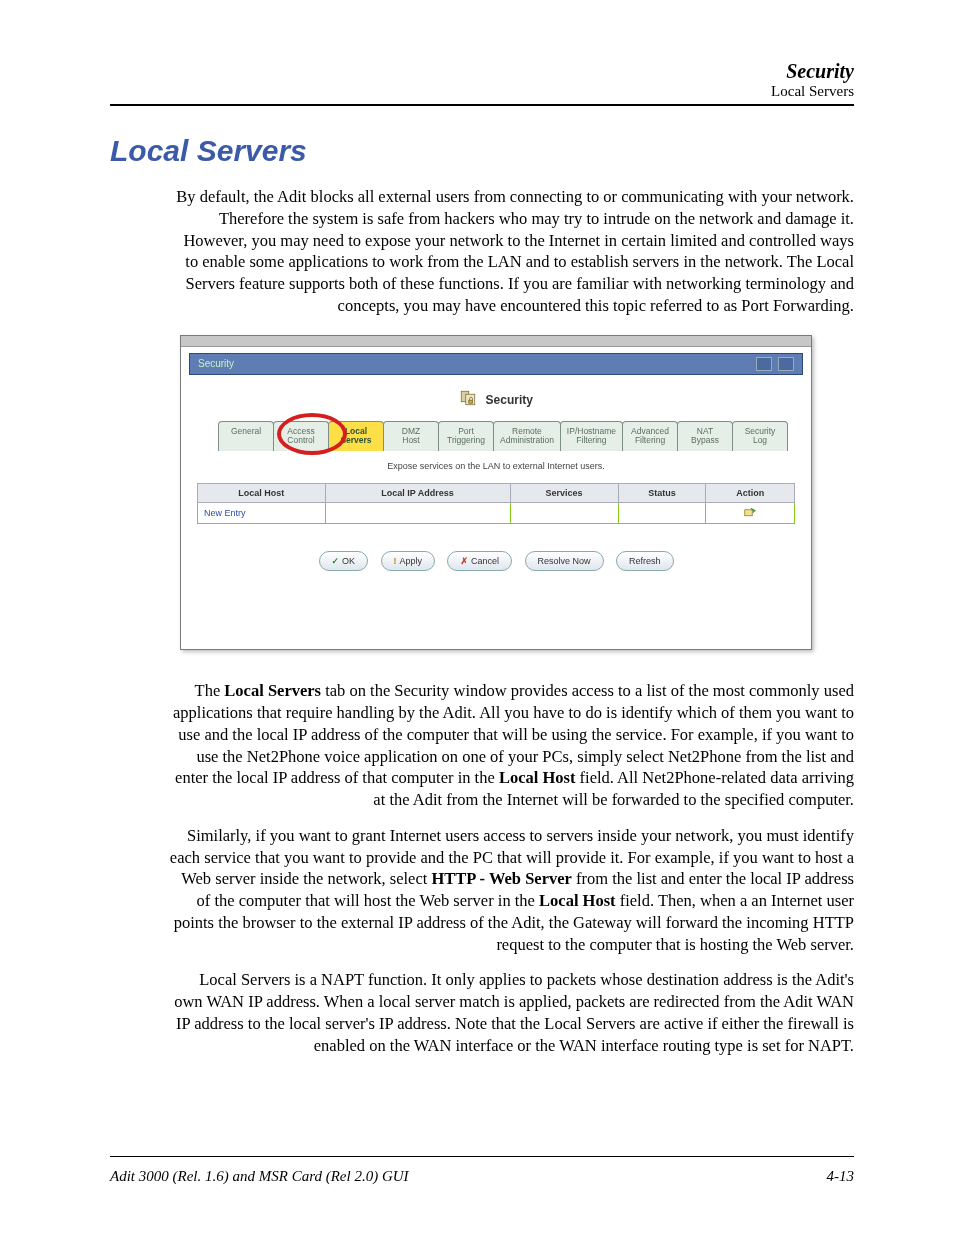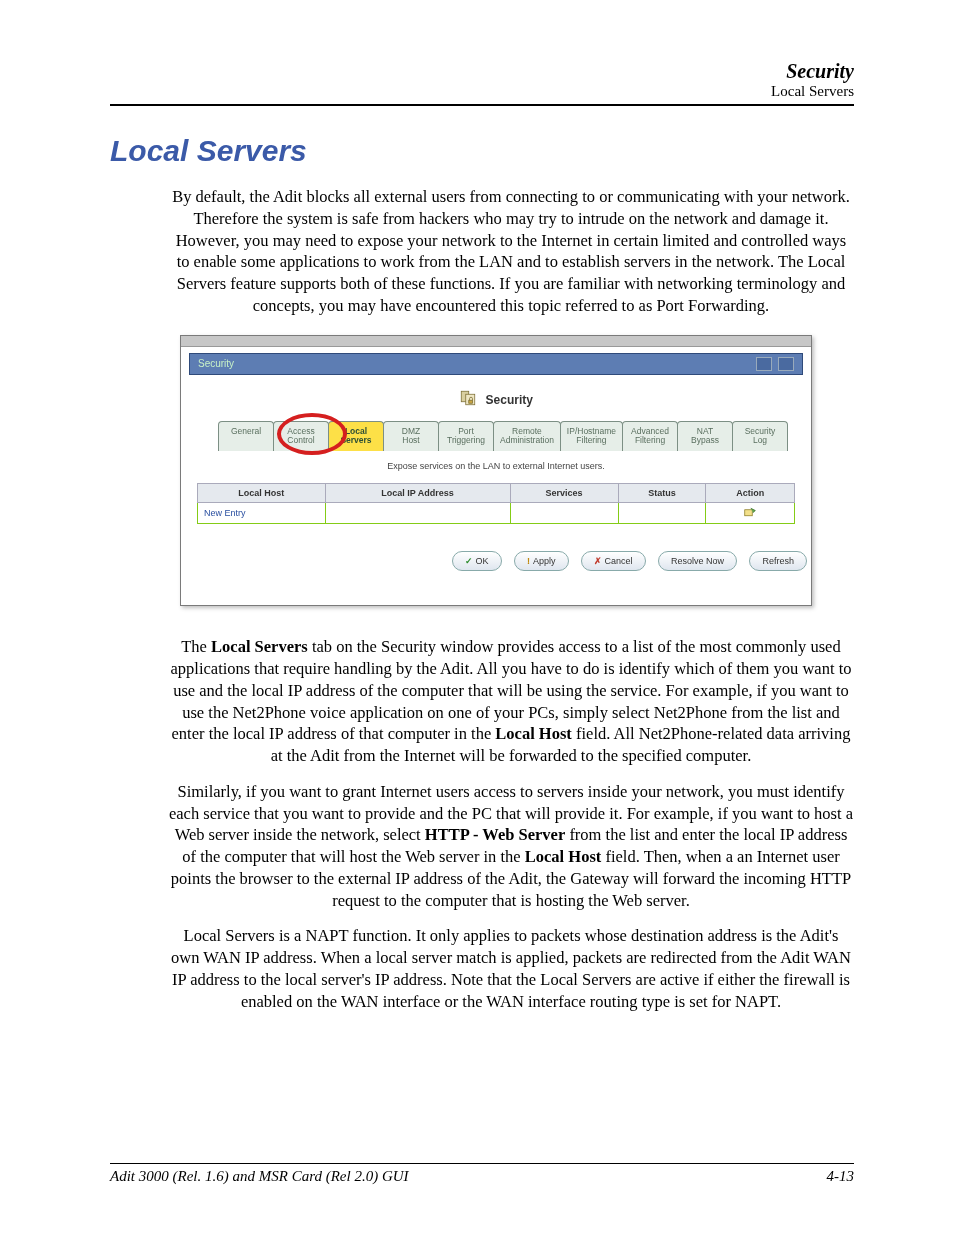--- a/index.html
+++ b/index.html
@@ -1,43 +1,43 @@
 <!DOCTYPE html>
 <html><head>
 <meta charset="utf-8">
 <style>
   html,body{margin:0;padding:0;background:#fff;font-family:"Times New Roman",Times,serif;color:#000;}
   .page{width:954px;height:1235px;position:relative;box-sizing:border-box;padding:60px 100px 50px 110px;}
   .header{text-align:right;border-bottom:2px solid #000;padding-bottom:4px;margin-bottom:28px;}
   .header .h1{font-weight:bold;font-style:italic;font-size:20px;}
   .header .h2{font-size:15px;}
   .section-title{font-family:Arial,Helvetica,sans-serif;font-weight:bold;font-style:italic;font-size:30px;color:#3b5aa8;margin:8px 0 18px 0;}
-  .body-text{font-size:16.5px;line-height:1.32;margin:0 0 14px 58px;text-align:center;}
+  .body-text{font-size:16.5px;line-height:1.32;margin:0 0 14px 58px;text-align:right;}
   .body-text b{font-weight:bold;}
-  .footer{position:absolute;left:110px;right:100px;bottom:50px;border-top:1px solid #000;padding-top:4px;font-style:italic;font-size:15px;display:flex;justify-content:space-between;}
+  .footer{position:absolute;left:110px;right:100px;bottom:50px;border-top:1px solid #000;padding-top:11px;font-style:italic;font-size:15px;display:flex;justify-content:space-between;}
   
   .shot{margin:18px 0 30px 70px;width:630px;border:1px solid #7a7a7a;background:#fff;box-shadow:2px 2px 4px rgba(0,0,0,0.25);font-family:Verdana,Arial,sans-serif;}
   .shot .topgray{height:10px;background:#c7c7c7;border-bottom:1px solid #999;}
   .shot .titlebar{background:#5d7db3;color:#c7f0c7;font-size:10px;padding:3px 8px;display:flex;align-items:center;justify-content:space-between;border:1px solid #2f4a7a;margin:6px 8px 0 8px;}
   .titlebar .ticons{display:flex;gap:6px;}
   .titlebar .ticons span{width:14px;height:12px;background:#4a6aa0;border:1px solid #9ab;display:inline-block;}
   .sec-heading{text-align:center;padding:14px 0 10px 0;}
   .sec-heading .ico{display:inline-block;vertical-align:middle;margin-right:4px;}
   .sec-heading .ico svg{width:18px;height:18px;}
   .sec-heading .lbl{font-size:12px;font-weight:bold;color:#333;vertical-align:middle;}
   .tabs{display:flex;margin:0 10px;position:relative;padding-left:27px;}
   .tab{flex:0 0 auto;font-size:8.5px;text-align:center;color:#5a6f5f;padding:5px 6px 6px 6px;border:1px solid #7c8f84;border-bottom:none;background:#e6eee8;border-radius:4px 4px 0 0;line-height:1.1;white-space:pre;margin-right:-1px;min-width:42px;}
   .tab.active{background:#fde047;font-weight:bold;color:#2d4f35;}
   .tabs .circle{position:absolute;left:86px;top:-8px;width:62px;height:34px;border:4px solid #d51f1f;border-radius:50%;pointer-events:none;}
   .subtitle{font-size:9px;color:#444;text-align:center;margin:10px 0 12px 0;}
   .tbl{margin:0 16px;border-collapse:collapse;width:calc(100% - 32px);font-size:9px;}
   .tbl th{background:#e5e9ee;border:1px solid #aab;padding:4px 6px;font-weight:bold;color:#333;}
   .tbl td{border:1px solid #84cc16;padding:4px 6px;color:#2a4fa0;}
   .tbl td .edit-ico svg{width:12px;height:10px;}
-  .btnrow{text-align:right;padding:26px 0 34px 0;}
+  .btnrow{text-align:center;padding:26px 0 78px 0;}
   .pillbtn{display:inline-block;font-size:9px;color:#333;background:linear-gradient(#fff,#dfe6ef);border:1px solid #8aa;border-radius:10px;padding:2px 12px;margin:0 4px;cursor:pointer;line-height:14px;}
   .pillbtn .mk{font-weight:bold;margin-right:3px;}
   .mk.ok{color:#2a8a2a;}
   .mk.ap{color:#c08a10;}
   .mk.cn{color:#c0392b;}
 </style>
 </head>
 <body>
 
 <div class="page">

